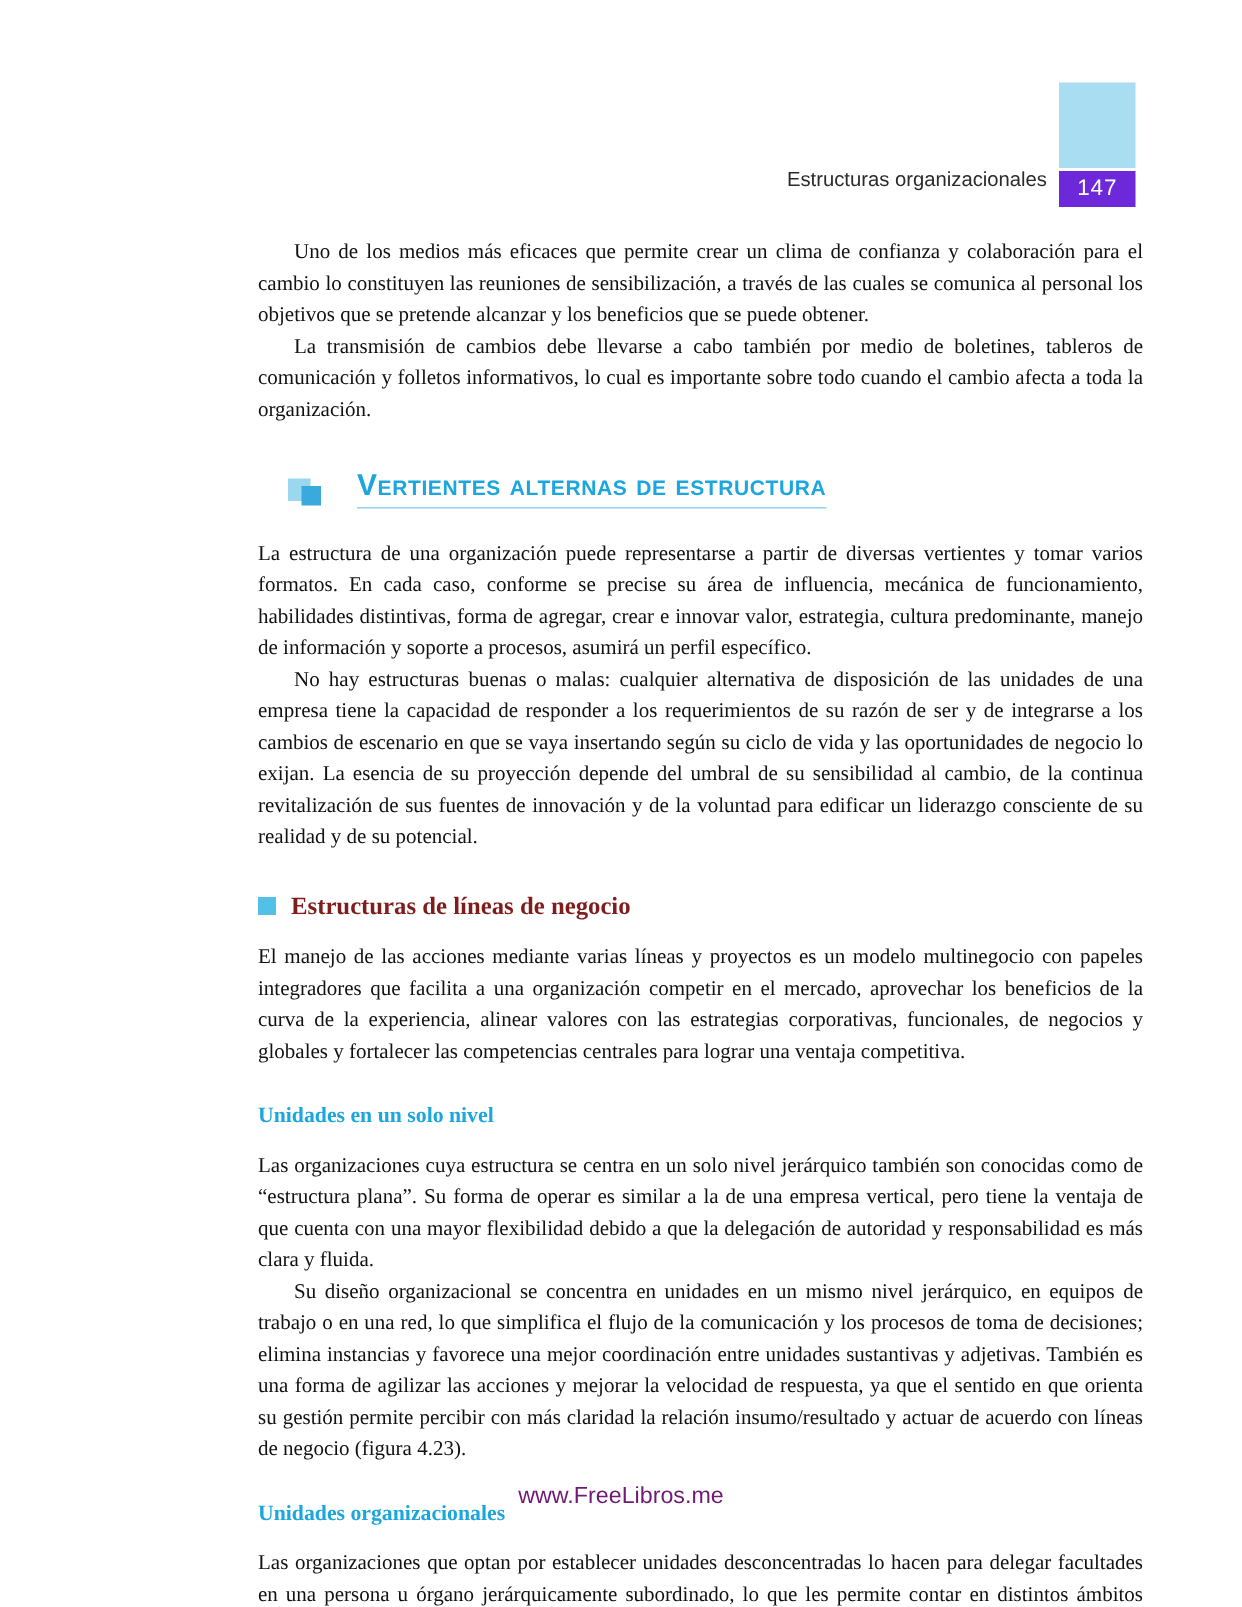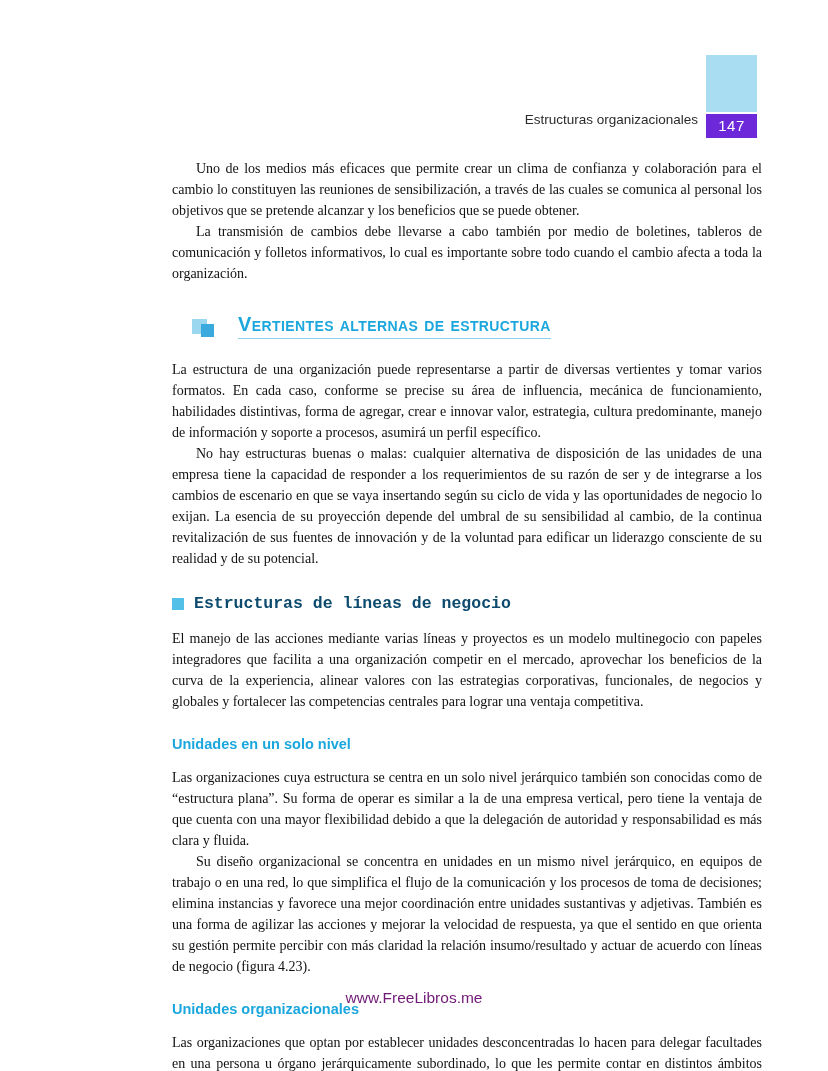--- a/index.html
+++ b/index.html
@@ -106,36 +106,36 @@
     border-bottom: 1.5px solid #8fd2ee;
     padding-bottom: 3px;
   }
 
   
   .sub-heading {
     display: flex;
     align-items: center;
     gap: 10px;
     margin: 24px 0 14px 0;
-    font-family: Liberation Mono, monospace;
+    font-family: Liberation Serif, serif;
     font-weight: bold;
     font-size: 16.5px;
-    color: #0c4a6e;
+    color: #7f1d1d;
   }
   .bullet-square {
     width: 12px;
     height: 12px;
     background: #53c0e8;
     flex: 0 0 auto;
   }
 
   
   .minor-heading {
     margin: 22px 0 12px 0;
-    font-family: Liberation Sans, sans-serif;
+    font-family: Liberation Serif, serif;
     font-weight: bold;
     font-size: 14.5px;
     color: #1ba7dd;
     text-align: left;
   }
 
   
   .footer-url {
     position: absolute;
     bottom: 64px;

